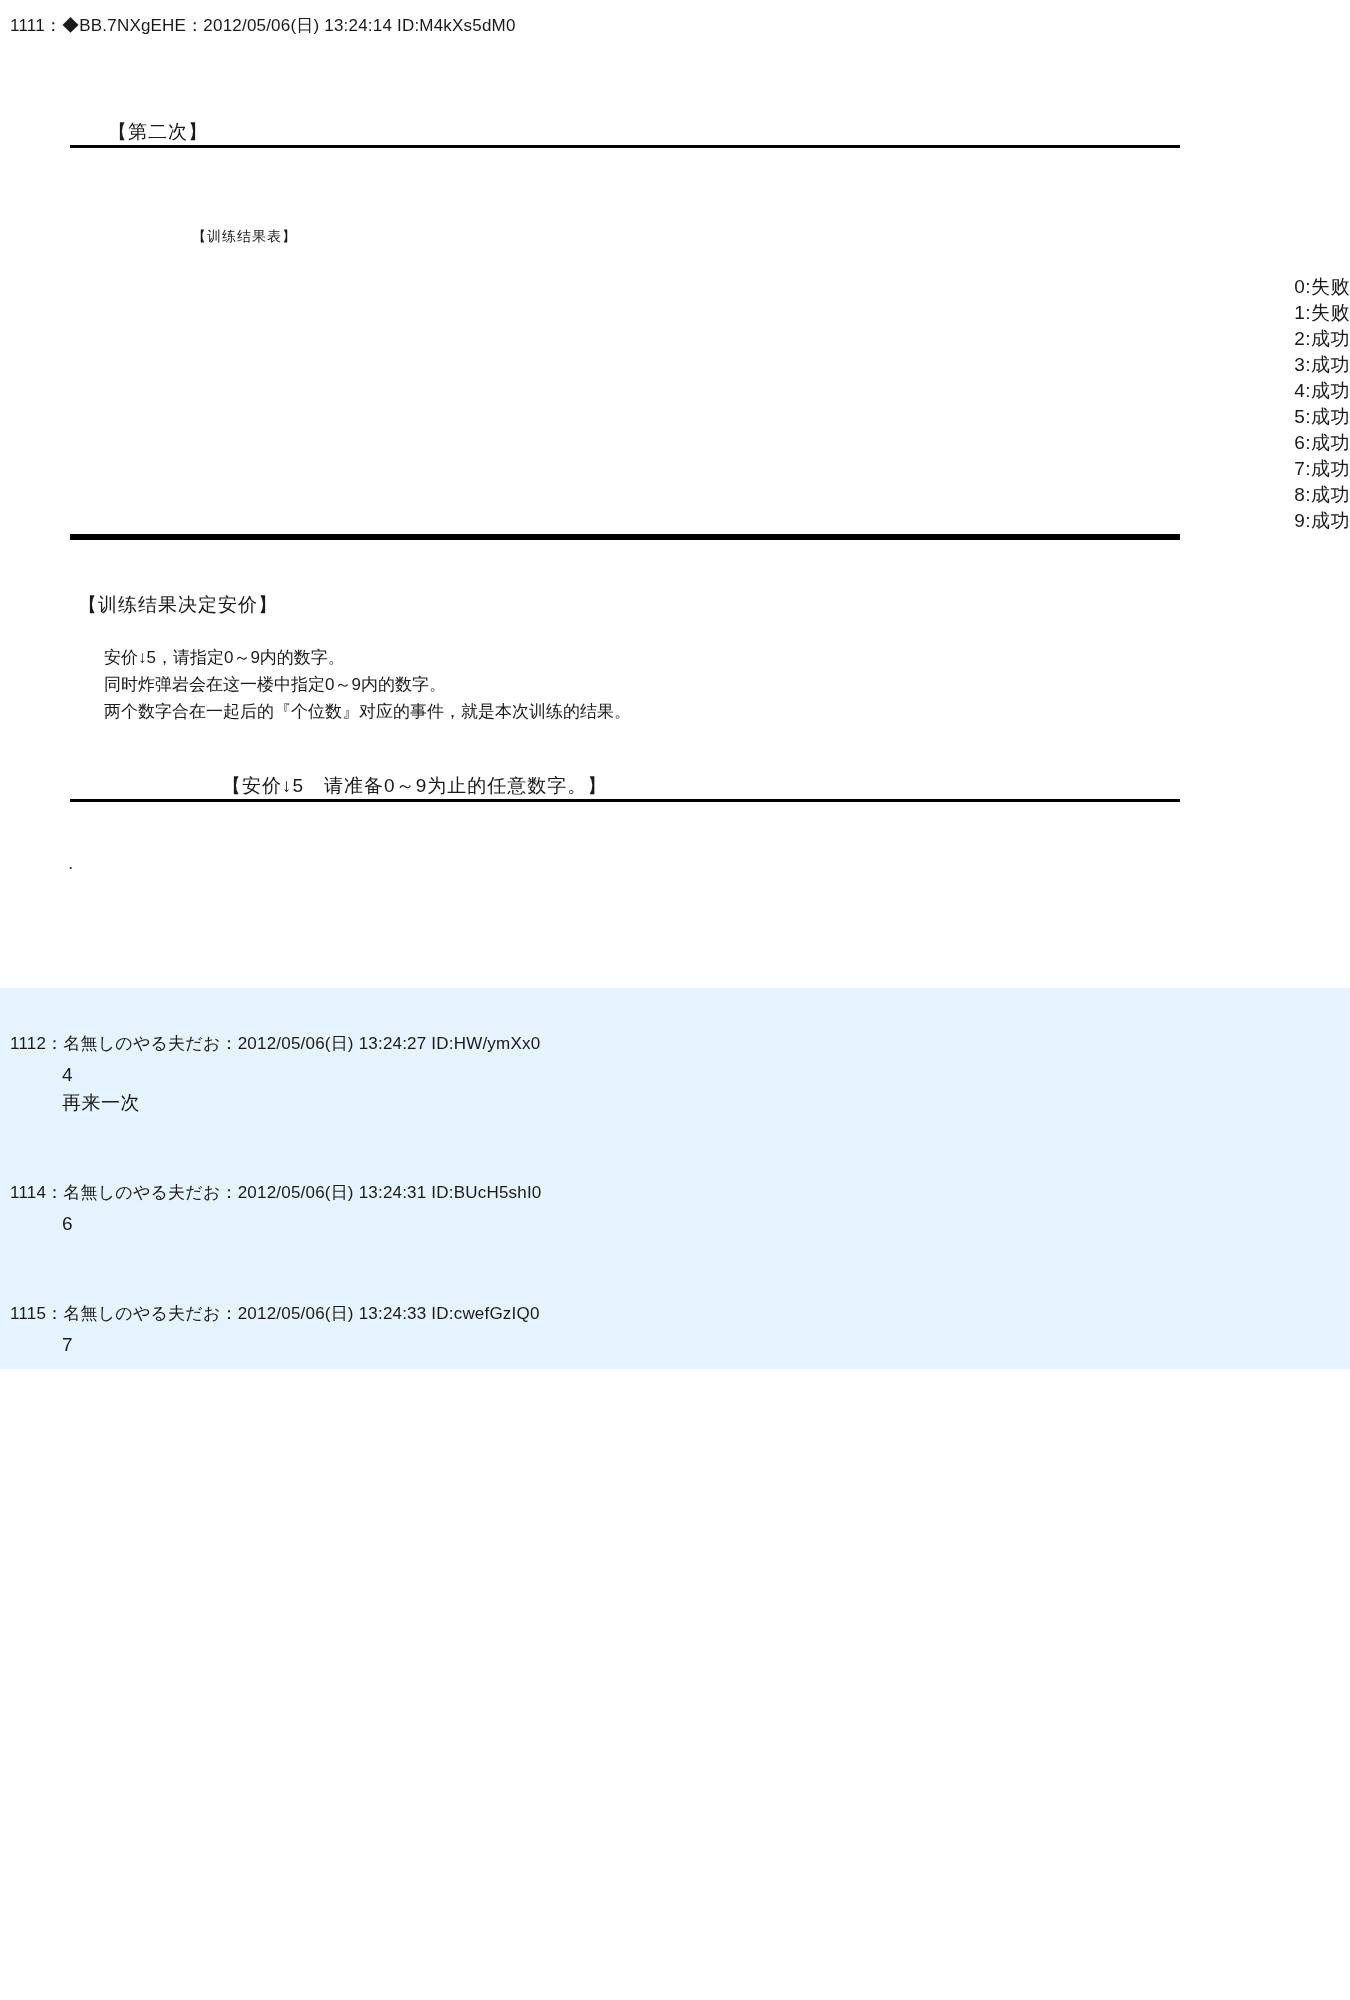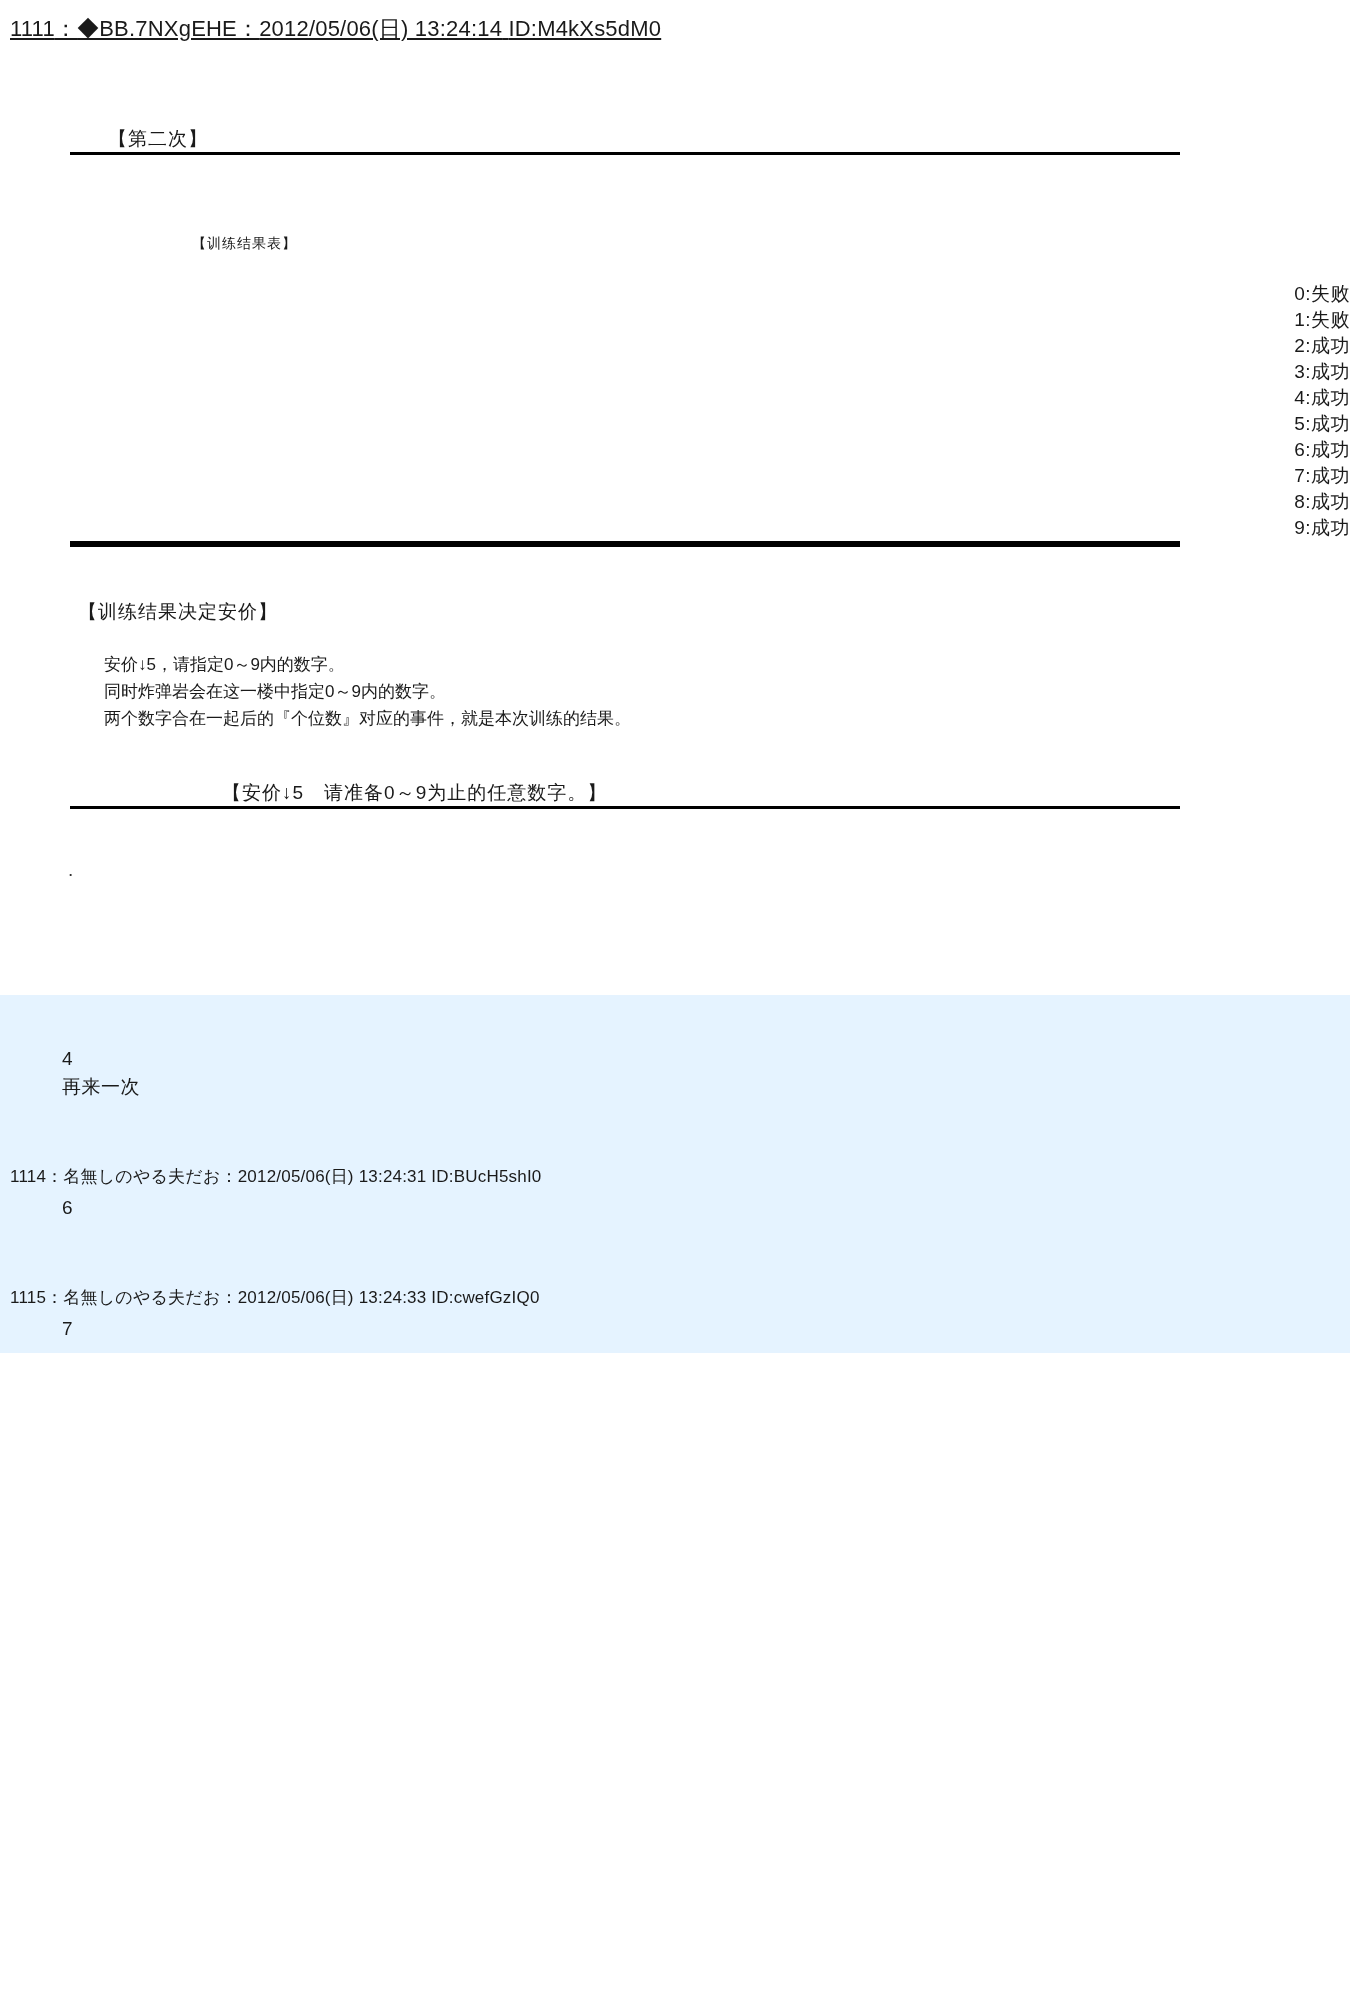--- a/index.html
+++ b/index.html
@@ -19,25 +19,24 @@
     width: 1350px;
     height: 2000px;
   }
 
   
   .post-white {
     background: #ffffff;
     padding: 0;
   }
   .post-header {
-    font-size: 22px;
+    font-size: 17px;
     padding: 14px 0 0 10px;
     letter-spacing: 0.2px;
     white-space: nowrap;
-    text-decoration: underline;
   }
 
   .body-area {
     position: relative;
     padding-left: 0;
   }
 
   .section-title {
     font-size: 19px;
     margin-left: 108px;
@@ -176,20 +175,24 @@
 
       <div class="trailing-dot">.</div>
 
       <div class="gap-after-rule"></div>
     </div>
   </div>
 
   <div class="replies">
 
     <div class="reply">
+      <div class="reply-header">
+        <span>1112</span><span>：</span><span>名無しのやる夫だお</span><span>：</span><span>2012/05/06(日) 13:24:27</span>
+        <span>ID:HW/ymXx0</span>
+      </div>
       <div class="reply-body">
         <div>4</div>
         <div>再来一次</div>
       </div>
     </div>
 
 
     <div class="reply">
       <div class="reply-header">
         <span>1114</span><span>：</span><span>名無しのやる夫だお</span><span>：</span><span>2012/05/06(日) 13:24:31</span>

